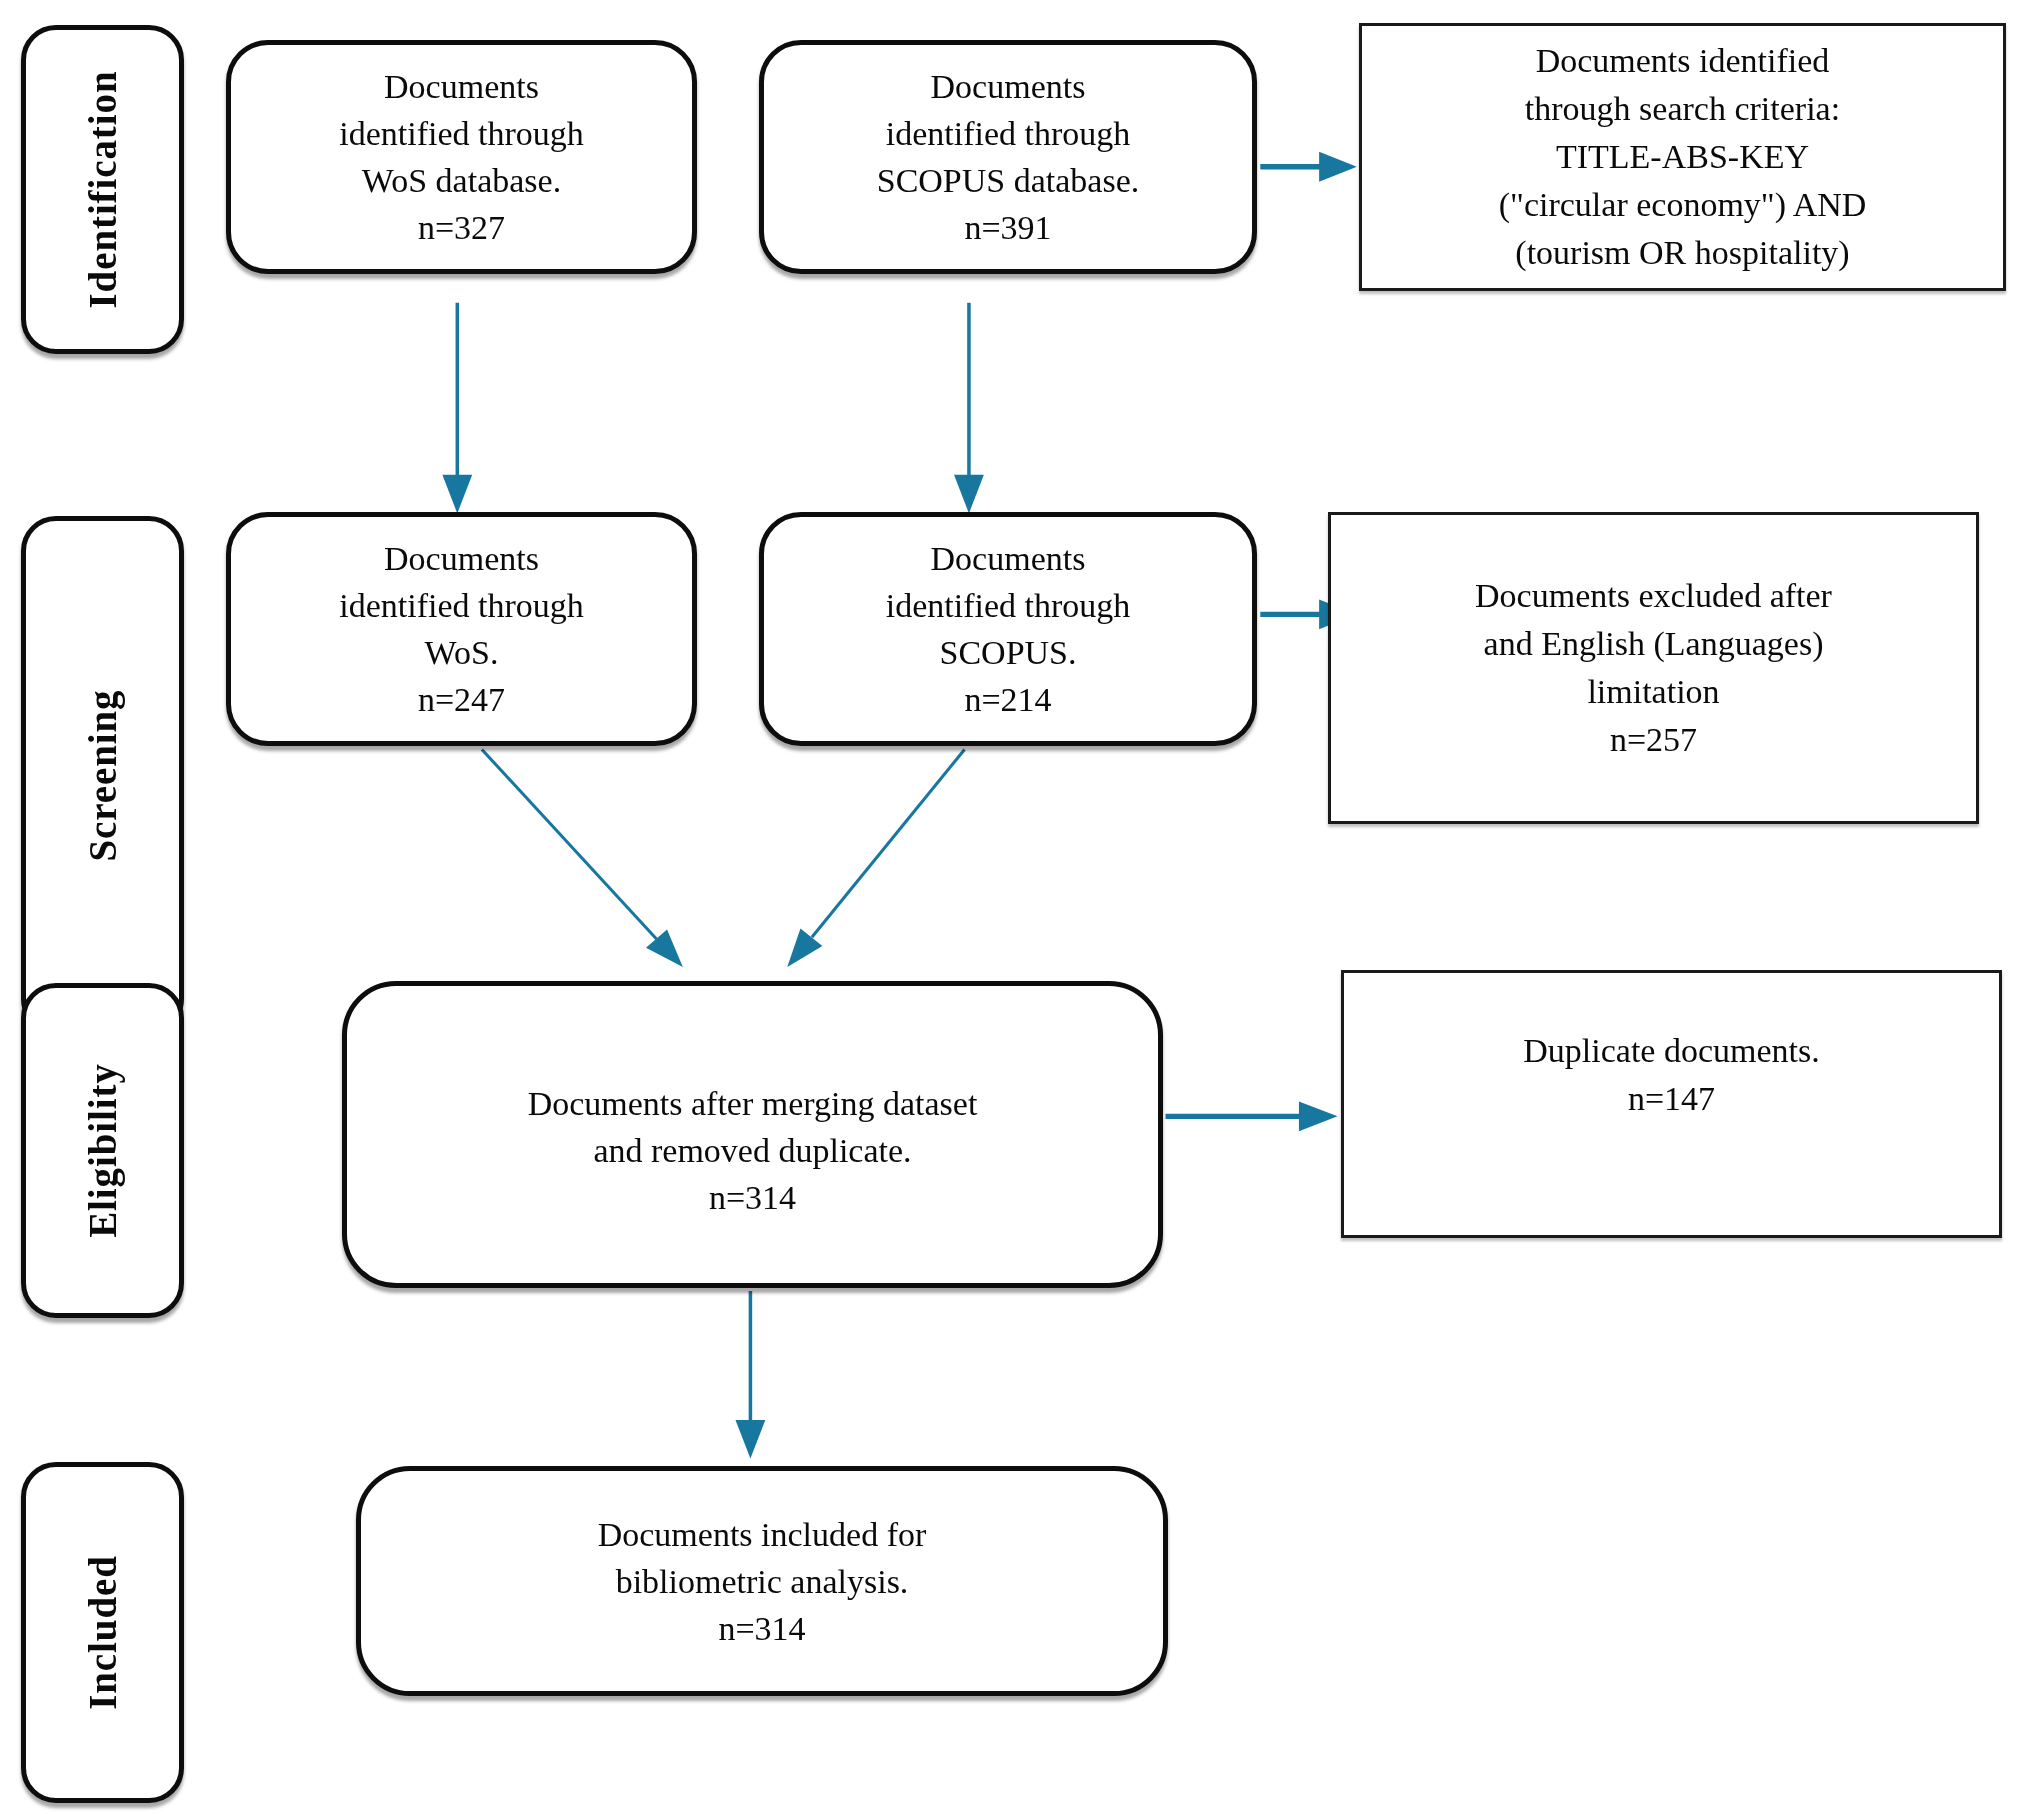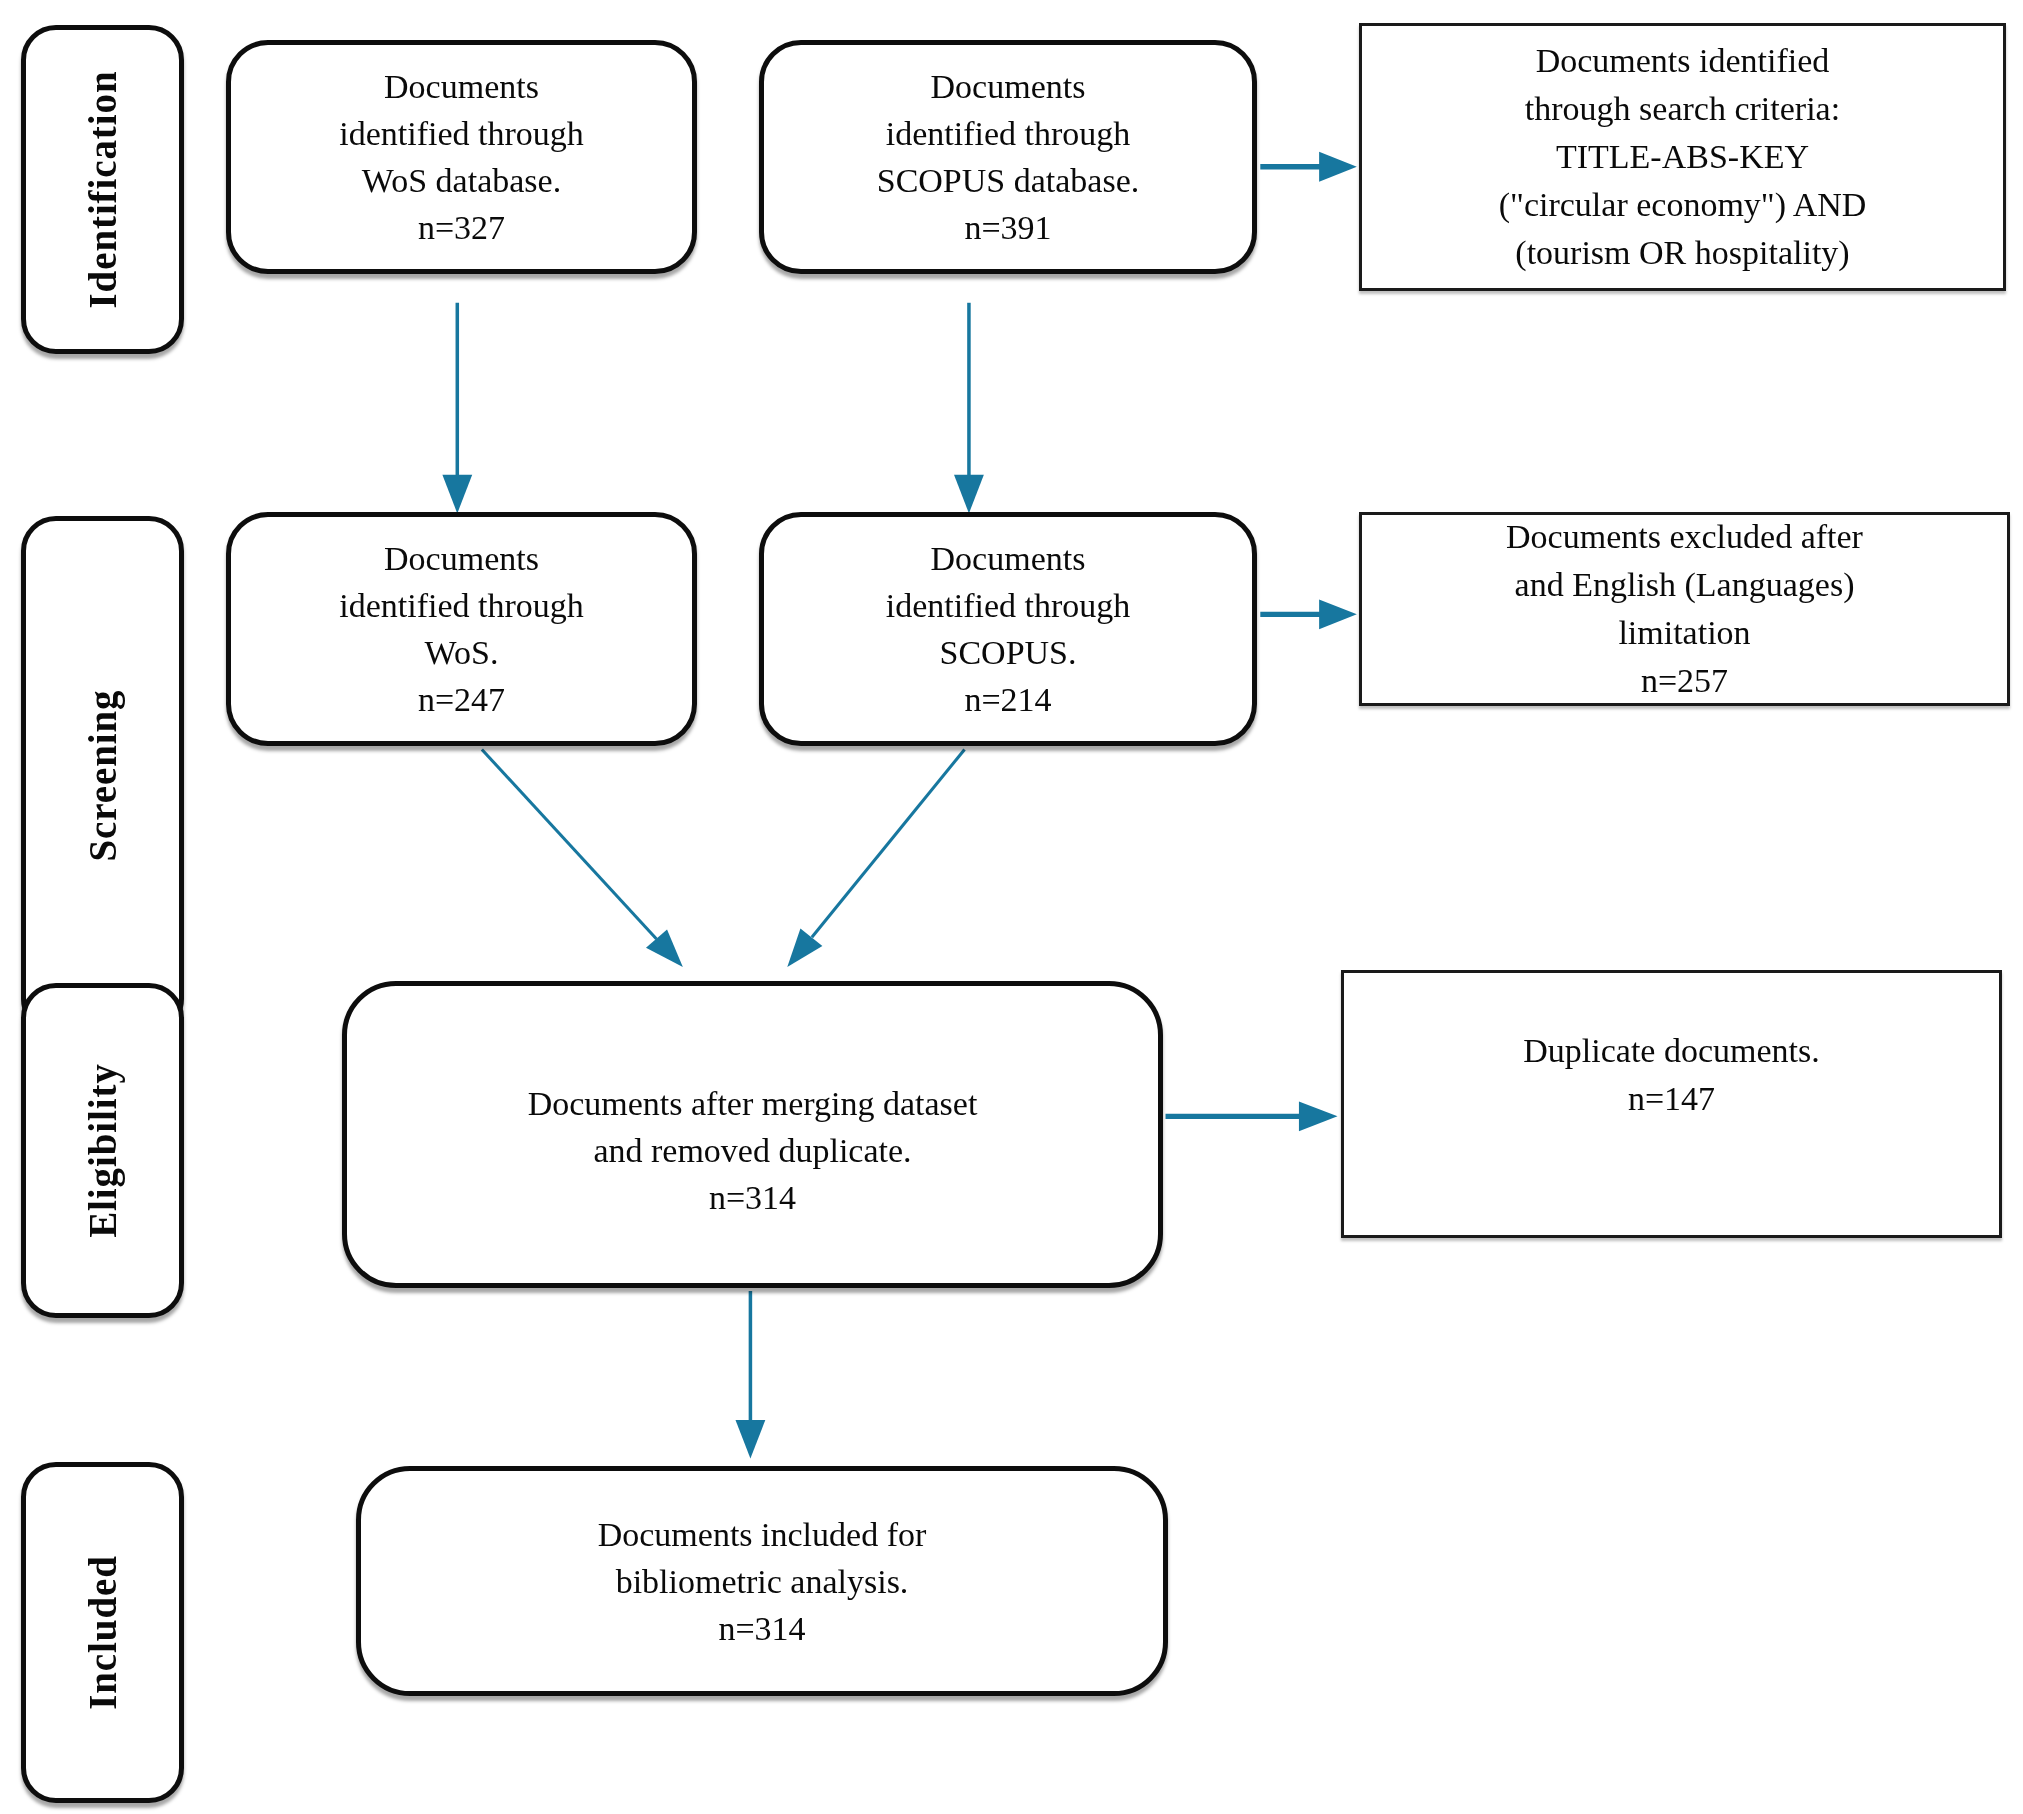--- a/index.html
+++ b/index.html
@@ -158,21 +158,21 @@
     <div class="line">identified through</div>
     <div class="line">WoS.</div>
     <div class="line">n=247</div>
   </div>
   <div class="box rounded" style="left:759px; top:512px; width:498px; height:234px;">
     <div class="line">Documents</div>
     <div class="line">identified through</div>
     <div class="line">SCOPUS.</div>
     <div class="line">n=214</div>
   </div>
-  <div class="box square" style="left:1359px; top:512px; width:651px; height:194px;">
+  <div class="box square" style="left:1328px; top:512px; width:651px; height:312px;">
     <div class="line">Documents excluded after</div>
     <div class="line">and English (Languages)</div>
     <div class="line">limitation</div>
     <div class="line">n=257</div>
   </div>
 
   <div class="box rounded big-round" style="left:342px; top:981px; width:821px; height:307px; justify-content:flex-start; padding-top:94px;">
     <div class="line">Documents after merging dataset</div>
     <div class="line">and removed duplicate.</div>
     <div class="line">n=314</div>

